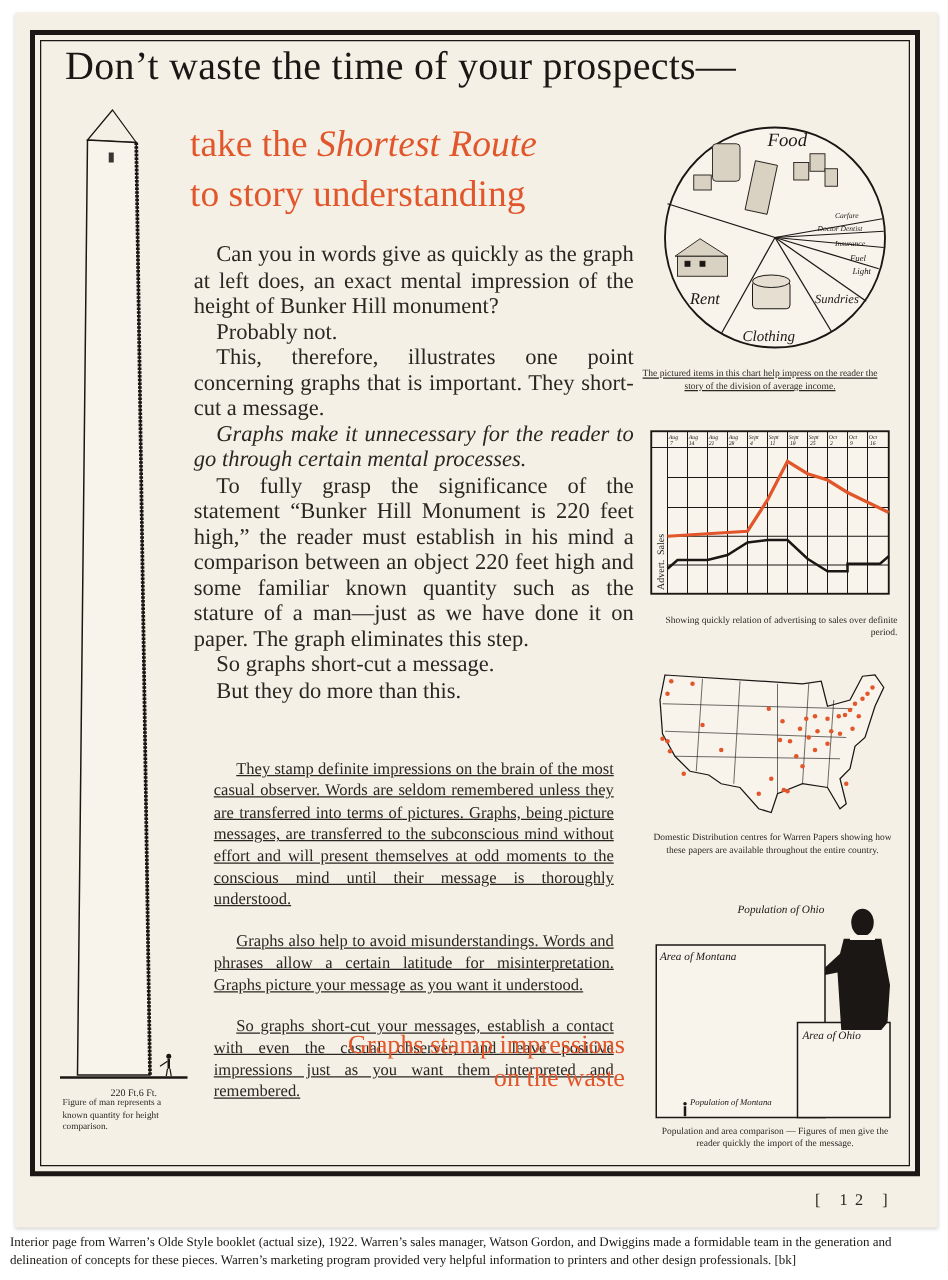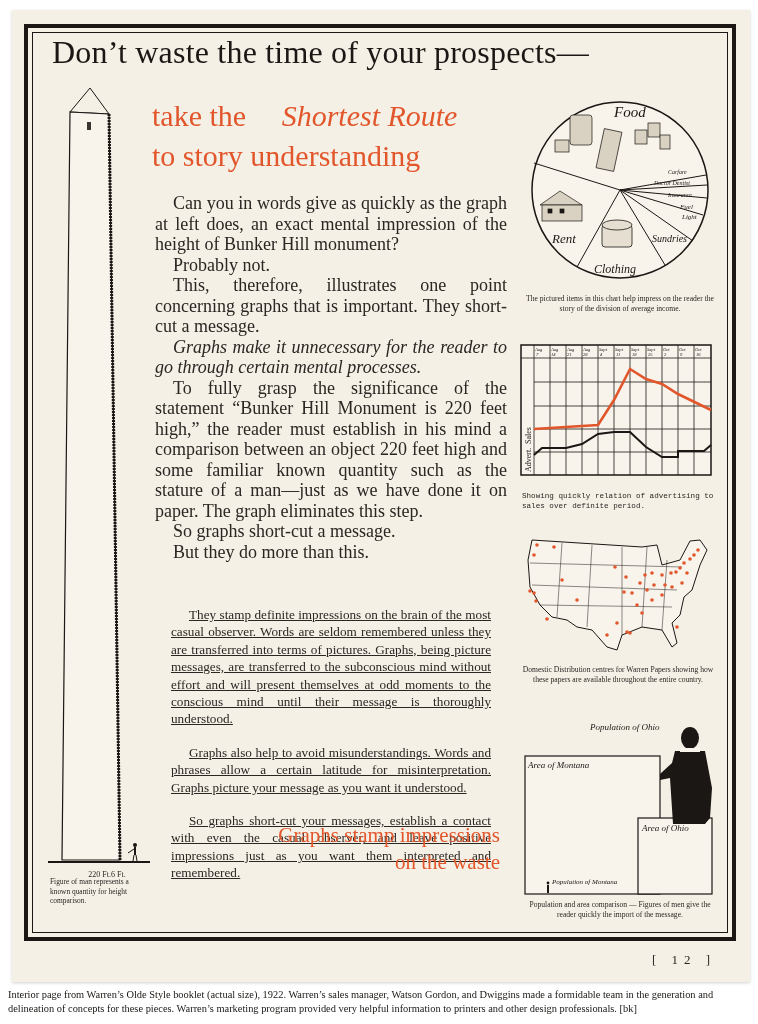--- a/index.html
+++ b/index.html
@@ -3,29 +3,29 @@
 <meta charset="utf-8">
 <style>
   html,body{margin:0;padding:0;}
   body{width:758px;height:1024px;background:#ffffff;position:relative;overflow:hidden;font-family:"Liberation Serif","DejaVu Serif",serif;color:#1d1a17;}
   .page{position:absolute;left:12px;top:10px;width:738px;height:972px;background:#f5f0e6;box-shadow:0 1px 3px rgba(0,0,0,0.18);}
   .frame-outer{position:absolute;left:24px;top:24px;width:712px;height:917px;border:4px solid #1a1714;box-sizing:border-box;}
   .frame-inner{position:absolute;left:32px;top:32px;width:696px;height:901px;border:1px solid #1a1714;box-sizing:border-box;}
   .abs{position:absolute;}
   .headline{left:52px;top:34px;font-size:32px;letter-spacing:0.2px;white-space:nowrap;color:#1a1714;}
   .subtitle{left:152px;top:96px;font-size:30px;line-height:40px;color:#e2562b;white-space:nowrap;}
-  .subtitle em{font-style:italic;margin-left:28px;}
+  .subtitle em{font-style:italic;}
   .body{left:155px;width:352px;font-size:18px;line-height:20.5px;color:#2a2622;text-align:justify;}
   .body p{margin:0;text-indent:18px;}
   .body p.ital{font-style:italic;}
   .body-small{left:155px;width:352px;font-size:13.2px;line-height:17.4px;color:#2a2622;text-align:justify;}
   .body-small p{margin:16px;text-indent:18px;text-decoration:underline;}
   .callout{left:160px;top:822px;width:340px;text-align:right;font-size:21px;line-height:27px;color:#e2562b;}
   .cap{font-size:7.6px;line-height:10px;color:#2a2622;text-align:center;}
-  .cap-left{text-align:left;font-family:Liberation Mono, monospace;}
+  .cap-left{text-align:right;}
   .obelisk-cap{left:50px;top:877px;width:100px;font-size:7.4px;line-height:9.5px;color:#2a2622;}
   .ft-labels{left:62px;top:870px;width:90px;font-size:8px;color:#2a2622;display:flex;justify-content:center;}
   .pagenum{left:652px;top:952px;font-size:13px;color:#2a2622;letter-spacing:6px;}
   .bottom-caption{left:8px;top:988px;width:745px;font-size:10.4px;line-height:14px;color:#1a1714;}
   svg text{font-family:"Liberation Serif","DejaVu Serif",serif;}
 </style>
 </head>
 <body>
 
 <div class="page"></div>
@@ -117,21 +117,21 @@
     <text x="148" y="79" font-size="6">Carfare</text>
     <text x="134" y="90" font-size="6">Doctor Dentist</text>
     <text x="148" y="102" font-size="6">Insurance</text>
     <text x="160" y="114" font-size="7">Fuel</text>
     <text x="162" y="124" font-size="7">Light</text>
     <text x="132" y="147" font-size="10">Sundries</text>
     <text x="74" y="178" font-size="12">Clothing</text>
     <text x="32" y="148" font-size="13">Rent</text>
   </g>
 </svg>
-<div class="abs cap" style="left:520px;top:294px;width:200px;">The pictured items in this chart help impress on the reader the story of the division of average income.</div>
+<div class="abs cap" style="left:508px;top:294px;width:200px;text-decoration:underline;">The pictured items in this chart help impress on the reader the story of the division of average income.</div>
 
 <svg class="abs" style="left:520px;top:344px;" width="196" height="134">
   <rect x="1" y="1" width="190" height="130" fill="#f8f4ec" stroke="#1a1714" stroke-width="1.5"></rect>
   <g stroke="#1a1714" stroke-width="0.8">
     <line x1="1" y1="14" x2="191" y2="14"></line>
     <line x1="14" y1="1" x2="14" y2="131"></line>
     <line x1="30" y1="1" x2="30" y2="131"></line>
     <line x1="46" y1="1" x2="46" y2="131"></line>
     <line x1="62" y1="1" x2="62" y2="131"></line>
     <line x1="78" y1="1" x2="78" y2="131"></line>

